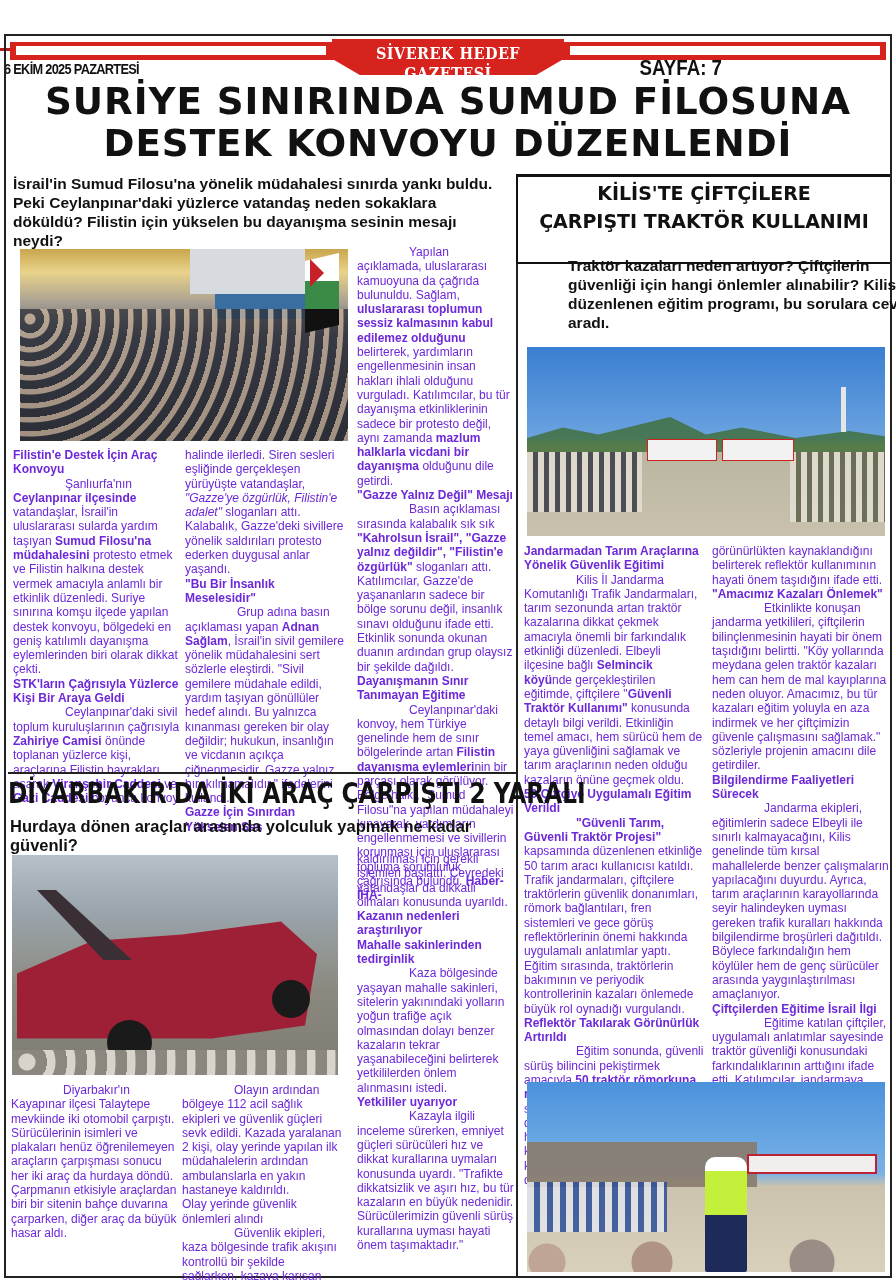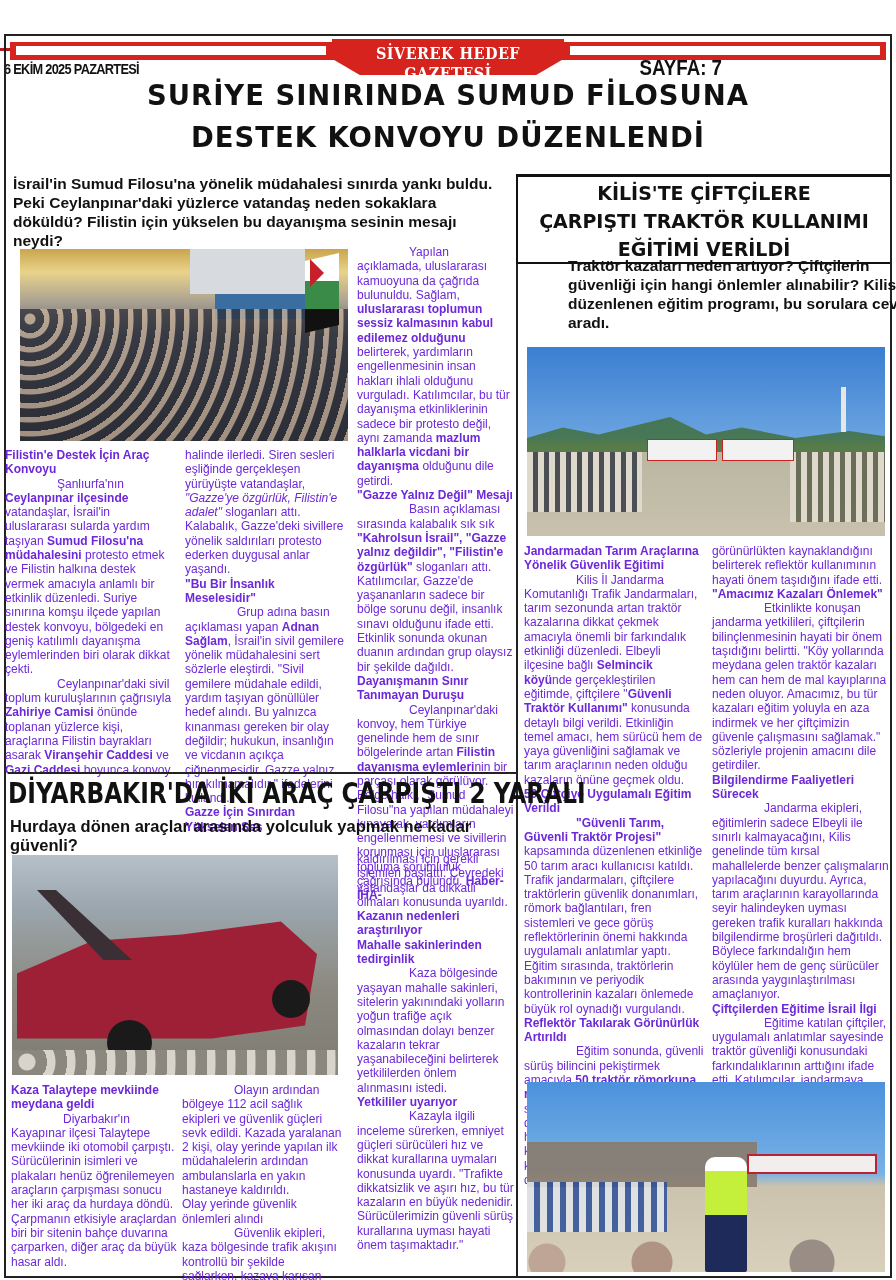--- a/index.html
+++ b/index.html
@@ -17,21 +17,21 @@
   .mh-bar { position: absolute; left: 0; top: 3px; width: 876px; height: 18px; background: #d6231e; }
   .mh-bar-inner-l { position: absolute; left: 6px; top: 4px; width: 310px; height: 9px; background: #fff; }
   .mh-bar-inner-r { position: absolute; right: 6px; top: 4px; width: 310px; height: 9px; background: #fff; }
   .mh-tab { position: absolute; left: 322px; top: 0; width: 232px; height: 36px; background: #d6231e;
             clip-path: polygon(0 0, 100% 0, 100% 55%, 88% 100%, 12% 100%, 0 55%); }
   .mh-title { position: absolute; left: 322px; top: 4px; width: 232px; text-align: center; color: #fff;
               font-family: "DejaVu Serif", serif; font-weight: bold; font-size: 17px; letter-spacing: 0.5px;
               transform: scaleX(0.85); }
 
   .headline { position: absolute; font-family: "DejaVu Sans", sans-serif; font-weight: 900; color: #111; text-align: center; line-height: 1; }
-  .hl-main { left: 8px; top: 82px; width: 880px; font-size: 28px; letter-spacing: 1px; }
+  .hl-main { left: 8px; top: 82px; width: 880px; font-size: 38px; letter-spacing: 1px; }
   .hl-main span { display: block; height: 42px; transform: scaleX(0.98); }
   .hl-kilis { left: 520px; top: 184px; width: 368px; font-size: 19px; }
   .hl-kilis span { display: block; height: 28px; }
   .hl-diy { left: 8px; top: 780px; width: 505px; font-size: 28px; text-align: left; transform: scaleX(0.83); transform-origin: left center; white-space: nowrap; width: 610px; }
 
   .kilis-box { position: absolute; left: 516px; top: 174px; width: 374px; height: 90px; border-top: 3px solid #111; border-left: 2px solid #111; border-bottom: 2px solid #111; }
 
   .lead { position: absolute; font-weight: bold; font-size: 15.5px; line-height: 19px; color: #111; }
   .lead-1 { left: 13px; top: 174px; width: 495px; }
   .lead-2 { left: 524px; top: 256px; width: 362px; margin-left: 44px; }
@@ -74,21 +74,21 @@
   .ph-police .officer { position: absolute; left: 178px; top: 75px; width: 42px; height: 115px; background: linear-gradient(180deg, #fff 0 12%, #c4f03c 12% 50%, #1e2b5a 50% 100%); border-radius: 10px 10px 2px 2px; }
   .ph-police .heads { position: absolute; left: 0; top: 150px; width: 358px; height: 40px; background: radial-gradient(circle at 20px 30px, #bfa595 0 18px, transparent 19px), radial-gradient(circle at 125px 30px, #b09483 0 20px, transparent 21px), radial-gradient(circle at 285px 30px, #9a8d86 0 22px, transparent 23px); }
 
   .col { position: absolute; font-size: 12px; line-height: 14.3px; color: #6d28d9; }
   .col p { margin: 0; }
   .col .sub { font-weight: bold; }
   .col .ind { text-indent: 52px; }
   .col b { font-weight: bold; }
   .col i { font-style: italic; }
 
-  .c1 { left: 5px; top: 448px; width: 170px; }
+  .c1 { left: 13px; top: 448px; width: 170px; }
   .c2 { left: 185px; top: 448px; width: 160px; }
   .c3 { left: 357px; top: 245px; width: 158px; }
   .c4 { left: 524px; top: 544px; width: 180px; }
   .c5 { left: 712px; top: 544px; width: 178px; }
   .c6 { left: 11px; top: 1083px; width: 168px; }
   .c7 { left: 182px; top: 1083px; width: 160px; }
   .c8 { left: 357px; top: 852px; width: 158px; }
 
   .divider-v { position: absolute; left: 516px; top: 264px; width: 2px; height: 1012px; background: #222; }
   .divider-h1 { position: absolute; left: 8px; top: 772px; width: 508px; height: 2px; background: #222; }
@@ -124,43 +124,43 @@
   <div class="wall"></div>
   <div class="wall2"></div>
   <div class="crowd"></div>
   <div class="flag"></div>
   <div class="flag-tri"></div>
 </div>
 
 <div class="col c1">
   <p class="sub">Filistin'e Destek İçin Araç Konvoyu</p>
   <p class="ind"><span>Şanlıurfa'nın </span><b>Ceylanpınar ilçesinde</b><span> vatandaşlar, İsrail'in uluslararası sularda yardım taşıyan </span><b>Sumud Filosu'na müdahalesini</b><span> protesto etmek ve Filistin halkına destek vermek amacıyla anlamlı bir etkinlik düzenledi. Suriye sınırına komşu ilçede yapılan destek konvoyu, bölgedeki en geniş katılımlı dayanışma eylemlerinden biri olarak dikkat çekti.</span></p>
+  <p class="sub">STK'ların Çağrısıyla Yüzlerce Kişi Bir Araya Geldi</p>
   <p class="ind"><span>Ceylanpınar'daki sivil toplum kuruluşlarının çağrısıyla </span><b>Zahiriye Camisi</b><span> önünde toplanan yüzlerce kişi, araçlarına Filistin bayrakları asarak </span><b>Viranşehir Caddesi</b><span> ve </span><b>Gazi Caddesi</b><span> boyunca konvoy</span></p>
 </div>
 
 <div class="col c2">
   <p><span>halinde ilerledi. Siren sesleri eşliğinde gerçekleşen yürüyüşte vatandaşlar, </span><i>"Gazze'ye özgürlük, Filistin'e adalet"</i><span> sloganları attı. Kalabalık, Gazze'deki sivillere yönelik saldırıları protesto ederken duygusal anlar yaşandı.</span></p>
   <p class="sub">"Bu Bir İnsanlık Meselesidir"</p>
   <p class="ind"><span>Grup adına basın açıklaması yapan </span><b>Adnan Sağlam</b><span>, İsrail'in sivil gemilere yönelik müdahalesini sert sözlerle eleştirdi. "Sivil gemilere müdahale edildi, yardım taşıyan gönüllüler hedef alındı. Bu yalnızca kınanması gereken bir olay değildir; hukukun, insanlığın ve vicdanın açıkça çiğnenmesidir. Gazze yalnız bırakılmamalıdır." ifadelerini kullandı.</span></p>
   <p class="sub">Gazze İçin Sınırdan Yükselen Ses</p>
 </div>
 
 <div class="col c3">
   <p class="ind"><span>Yapılan açıklamada, uluslararası kamuoyuna da çağrıda bulunuldu. Sağlam, </span><b>uluslararası toplumun sessiz kalmasının kabul edilemez olduğunu</b><span> belirterek, yardımların engellenmesinin insan hakları ihlali olduğunu vurguladı. Katılımcılar, bu tür dayanışma etkinliklerinin sadece bir protesto değil, aynı zamanda </span><b>mazlum halklarla vicdani bir dayanışma</b><span> olduğunu dile getirdi.</span></p>
   <p class="sub">"Gazze Yalnız Değil" Mesajı</p>
   <p class="ind"><span>Basın açıklaması sırasında kalabalık sık sık </span><b>"Kahrolsun İsrail", "Gazze yalnız değildir", "Filistin'e özgürlük"</b><span> sloganları attı. Katılımcılar, Gazze'de yaşananların sadece bir bölge sorunu değil, insanlık sınavı olduğunu ifade etti. Etkinlik sonunda okunan duanın ardından grup olaysız bir şekilde dağıldı.</span></p>
-  <p class="sub">Dayanışmanın Sınır Tanımayan Duruşu</p>
+  <p class="sub">Dayanışmanın Sınır Tanımayan Eğitime</p>
   <p class="ind"><span>Ceylanpınar'daki konvoy, hem Türkiye genelinde hem de sınır bölgelerinde artan </span><b>Filistin dayanışma eylemleri</b><span>nin bir parçası olarak görülüyor. Bölge halkı, "Sumud Filosu"na yapılan müdahaleyi kınayarak, yardımların engellenmemesi ve sivillerin korunması için uluslararası topluma sorumluluk çağrısında bulundu. </span><b>Haber-İHA-</b></p>
 </div>
 
 <div class="kilis-box"></div>
 <div class="headline hl-kilis">
   <span>KİLİS'TE ÇİFTÇİLERE</span>
   <span>ÇARPIŞTI TRAKTÖR KULLANIMI</span>
-  <span>EĞİTİMİ VERİLDİ</span>
 </div>
 <div class="lead lead-2">Traktör kazaları neden artıyor? Çiftçilerin güvenliği için hangi önlemler alınabilir? Kilis'te düzenlenen eğitim programı, bu sorulara cevap aradı.</div>
 
 <div class="photo ph-kilis">
   <div class="trees"></div>
   <div class="minaret"></div>
   <div class="people-l"></div>
   <div class="people-r"></div>
   <div class="banner1"></div>
   <div class="banner2"></div>
@@ -201,21 +201,20 @@
 
 <div class="photo ph-car">
   <div class="body"></div>
   <div class="hood"></div>
   <div class="wheel1"></div>
   <div class="wheel2"></div>
   <div class="rocks"></div>
 </div>
 
 <div class="col c6">
-  <p class="sub">Kaza Talaytepe mevkiinde meydana geldi</p>
   <p class="ind">Diyarbakır'ın Kayapınar ilçesi Talaytepe mevkiinde iki otomobil çarpıştı. Sürücülerinin isimleri ve plakaları henüz öğrenilemeyen araçların çarpışması sonucu her iki araç da hurdaya döndü. Çarpmanın etkisiyle araçlardan biri bir sitenin bahçe duvarına çarparken, diğer araç da büyük hasar aldı.</p>
 
 </div>
 
 <div class="col c7">
   <p class="ind">Olayın ardından bölgeye 112 acil sağlık ekipleri ve güvenlik güçleri sevk edildi. Kazada yaralanan 2 kişi, olay yerinde yapılan ilk müdahalelerin ardından ambulanslarla en yakın hastaneye kaldırıldı.</p>
   <p>Olay yerinde güvenlik önlemleri alındı</p>
   <p class="ind">Güvenlik ekipleri, kaza bölgesinde trafik akışını kontrollü bir şekilde sağlarken, kazaya karışan araçların</p>
 </div>
 

